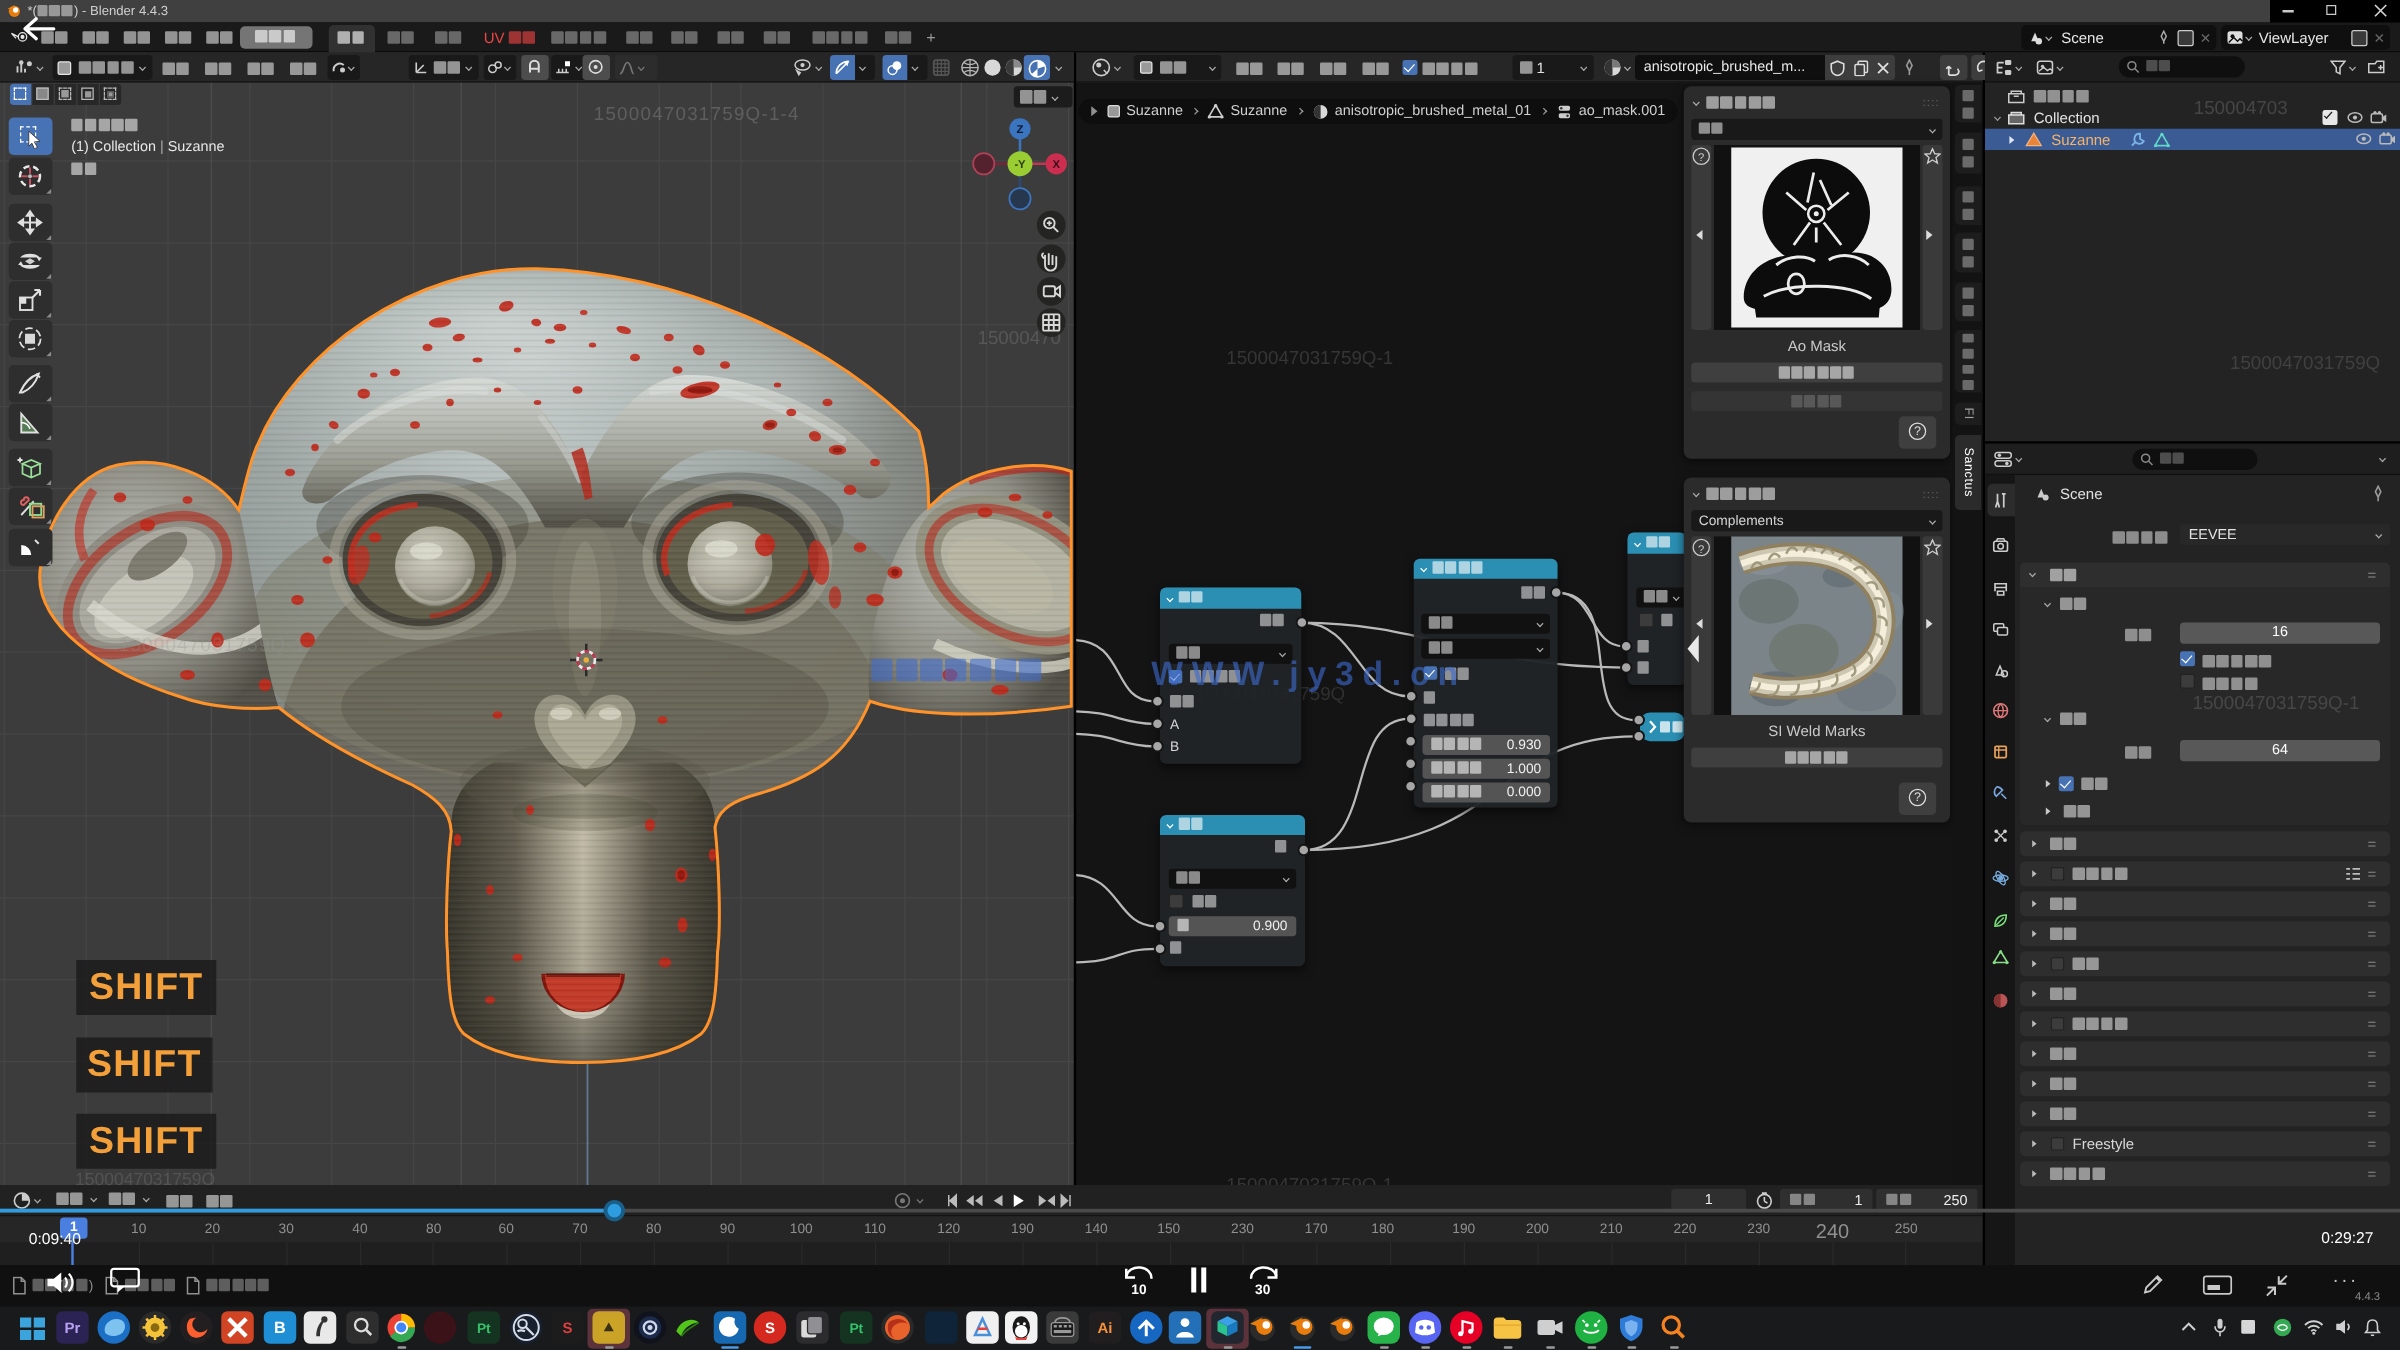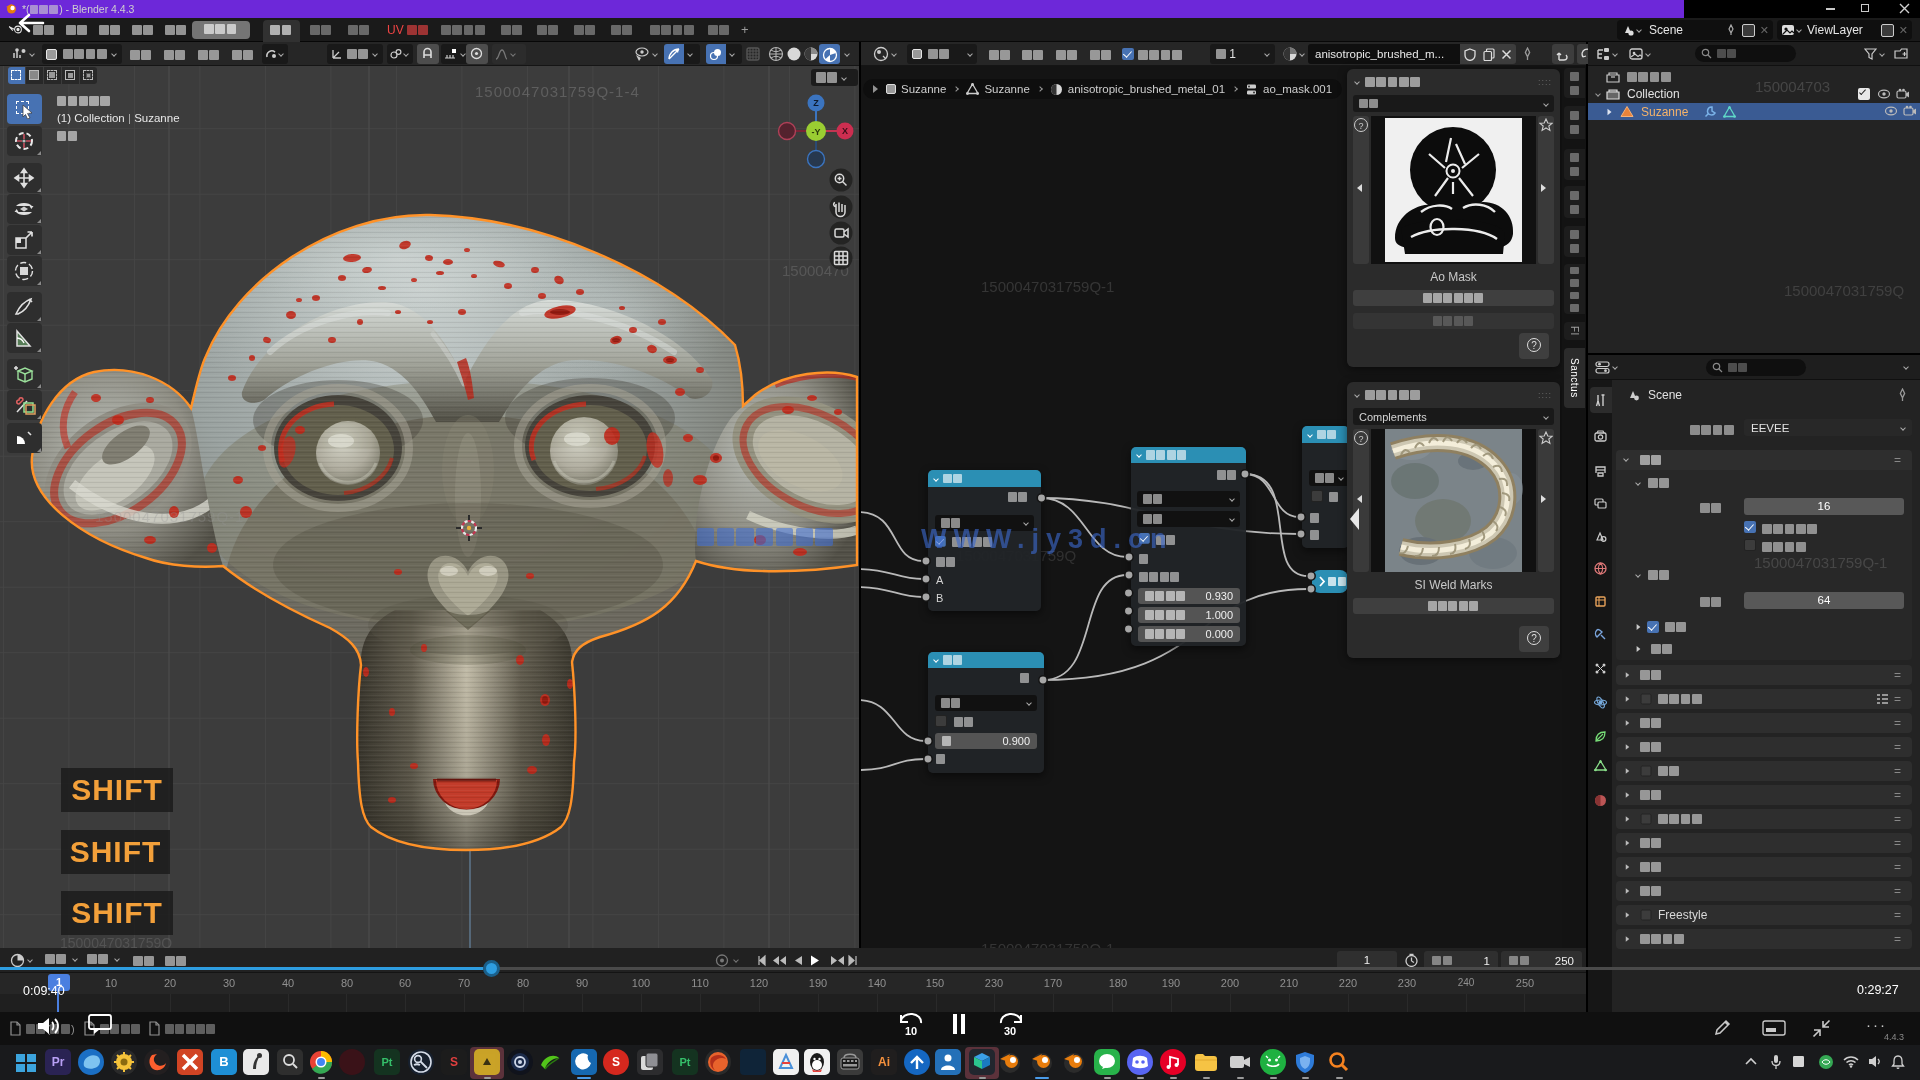--- a/index.html
+++ b/index.html
@@ -14,21 +14,21 @@
 .cb:after{content:"";position:absolute;left:3.2px;top:0.8px;width:3.5px;height:7px;border-right:1.8px solid #fff;border-bottom:1.8px solid #fff;transform:rotate(42deg)}
 .cbe{display:inline-block;width:12px;height:12px;border-radius:2px;background:#3c3c3c;border:1px solid #222}
 .ab.cb,.ab.cbe{position:absolute}
 .chevr{display:inline-block;width:4px;height:4px;border-right:1.3px solid #999;border-bottom:1.3px solid #999;transform:rotate(-45deg)}
 .menu{color:#dedede;font-size:12px}
 .hdr-wid{background:#191919;border-radius:3px;color:#e0e0e0}
 </style></head>
 <body>
 <div id="root">
 
-<div class="ab" style="left:0;top:0;width:1684px;height:18px;background:#6d28d9">
+<div class="ab" style="left:0;top:0;width:1816px;height:18px;background:#404040">
   <svg class="ab" style="left:5px;top:2px" width="13" height="13" viewBox="0 0 13 13">
         <circle cx="6.5" cy="7" r="4.5" fill="#e87d0d"></circle>
         <circle cx="7.5" cy="6" r="2.2" fill="#fff"></circle>
         <path d="M1 5 L7 2 L5 6 Z" fill="#e87d0d"></path>
       </svg>
   <div class="ab" style="left:22px;top:3px;font-size:10.5px;color:#cfcfcf">*(<i></i><i></i><i></i>) - Blender 4.4.3</div>
 
   <div class="ab" style="left:1826px;top:8px;width:9px;height:1.6px;background:#c9c9c9"></div>
   <div class="ab" style="left:1861px;top:4px;width:8px;height:8px;border:1.4px solid #c9c9c9"></div>
   <svg class="ab" style="left:1899px;top:3px" width="11" height="11">
@@ -1433,27 +1433,27 @@
       <div class="ab" style="left:508px;top:29px;width:30px;text-align:center;color:#909090;font-size:11px">80</div>
       <div class="ab" style="left:567px;top:29px;width:30px;text-align:center;color:#909090;font-size:11px">90</div>
       <div class="ab" style="left:626px;top:29px;width:30px;text-align:center;color:#909090;font-size:11px">100</div>
       <div class="ab" style="left:685px;top:29px;width:30px;text-align:center;color:#909090;font-size:11px">110</div>
       <div class="ab" style="left:744px;top:29px;width:30px;text-align:center;color:#909090;font-size:11px">120</div>
       <div class="ab" style="left:803px;top:29px;width:30px;text-align:center;color:#909090;font-size:11px">190</div>
       <div class="ab" style="left:862px;top:29px;width:30px;text-align:center;color:#909090;font-size:11px">140</div>
       <div class="ab" style="left:920px;top:29px;width:30px;text-align:center;color:#909090;font-size:11px">150</div>
       <div class="ab" style="left:979px;top:29px;width:30px;text-align:center;color:#909090;font-size:11px">230</div>
       <div class="ab" style="left:1038px;top:29px;width:30px;text-align:center;color:#909090;font-size:11px">170</div>
-      <div class="ab" style="left:1097px;top:29px;width:30px;text-align:right;color:#909090;font-size:11px">180</div>
+      <div class="ab" style="left:1097px;top:29px;width:30px;text-align:left;color:#909090;font-size:11px">180</div>
       <div class="ab" style="left:1156px;top:29px;width:30px;text-align:center;color:#909090;font-size:11px">190</div>
       <div class="ab" style="left:1215px;top:29px;width:30px;text-align:center;color:#909090;font-size:11px">200</div>
       <div class="ab" style="left:1274px;top:29px;width:30px;text-align:center;color:#909090;font-size:11px">210</div>
       <div class="ab" style="left:1333px;top:29px;width:30px;text-align:center;color:#909090;font-size:11px">220</div>
       <div class="ab" style="left:1392px;top:29px;width:30px;text-align:center;color:#909090;font-size:11px">230</div>
-      <div class="ab" style="left:1451px;top:29px;width:30px;text-align:center;color:#909090;font-size:10px">240</div>
+      <div class="ab" style="left:1451px;top:29px;width:30px;text-align:center;color:#909090;font-size:16px">240</div>
       <div class="ab" style="left:1510px;top:29px;width:30px;text-align:center;color:#909090;font-size:11px">250</div>
 <div class="ab" style="left:0;top:46px;width:1586px;height:18px;background:#1f1f1f">
         <span class="ab" style="left:111px;top:0;width:1px;height:18px;background:#2a2a2a"></span>
         <span class="ab" style="left:170px;top:0;width:1px;height:18px;background:#2a2a2a"></span>
         <span class="ab" style="left:229px;top:0;width:1px;height:18px;background:#2a2a2a"></span>
         <span class="ab" style="left:288px;top:0;width:1px;height:18px;background:#2a2a2a"></span>
         <span class="ab" style="left:346px;top:0;width:1px;height:18px;background:#2a2a2a"></span>
         <span class="ab" style="left:405px;top:0;width:1px;height:18px;background:#2a2a2a"></span>
         <span class="ab" style="left:464px;top:0;width:1px;height:18px;background:#2a2a2a"></span>
         <span class="ab" style="left:523px;top:0;width:1px;height:18px;background:#2a2a2a"></span>

